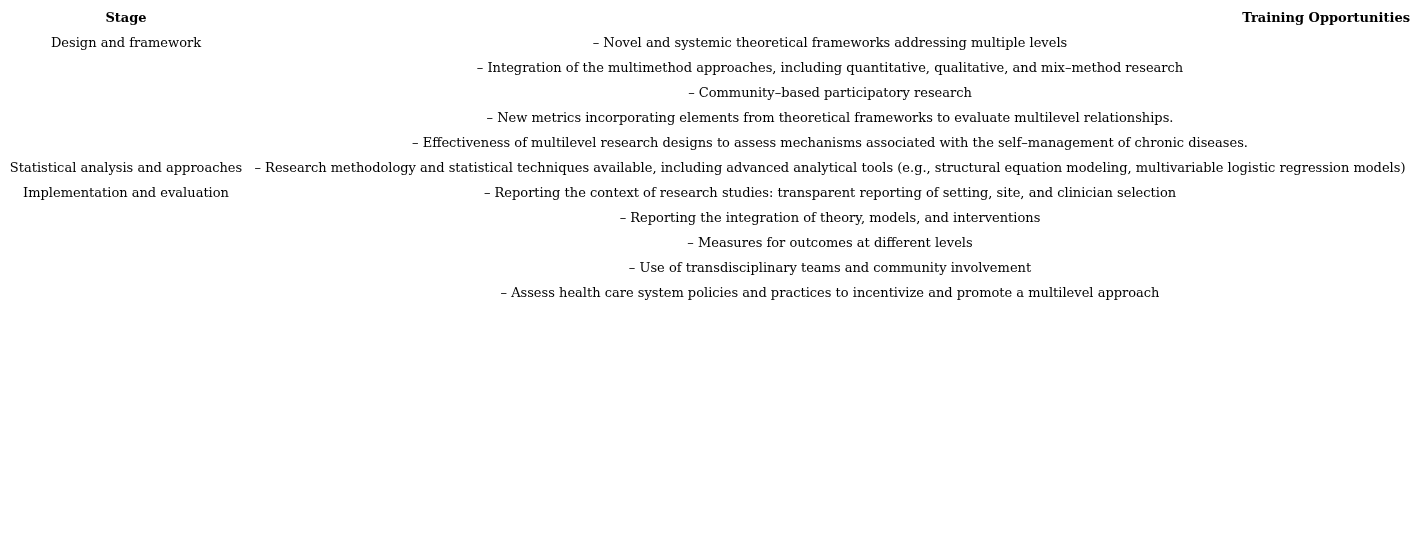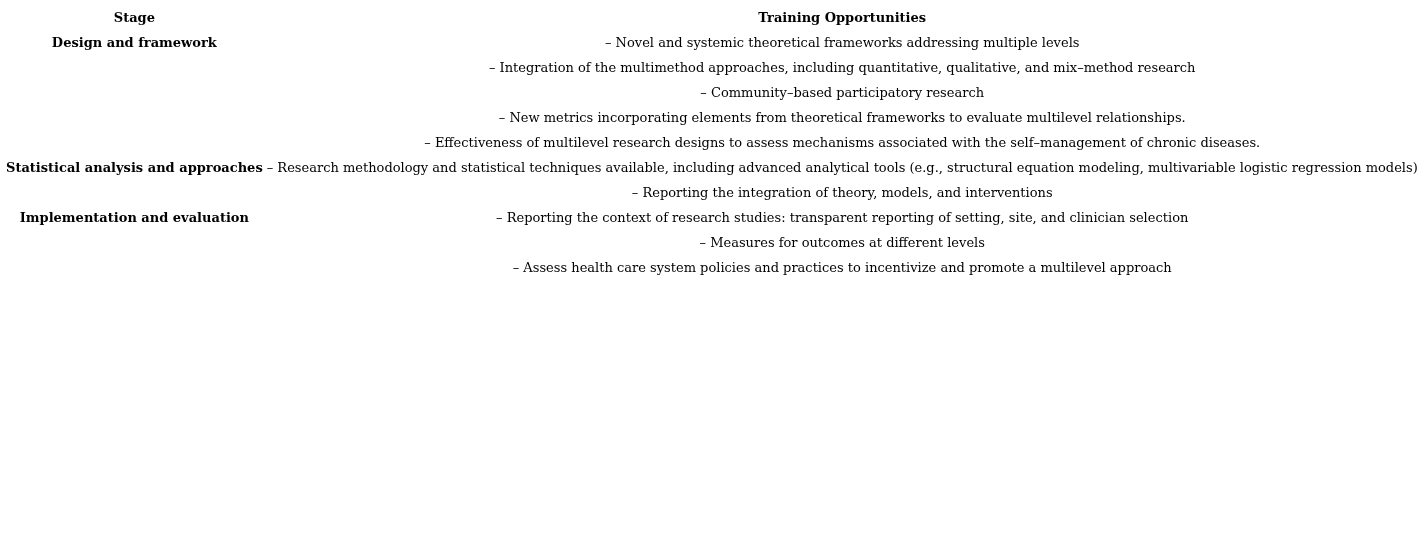--- a/index.html
+++ b/index.html
@@ -29,27 +29,27 @@
       white-space: nowrap;
       vertical-align: middle;
       margin-left: 40px;
     }
     th {
       font-weight: bold;
       font-size: 13px;
     }
     td.stage {
       width: 240px;
-      font-weight: bold;
+      font-weight: normal;
     }
     td.opp {
       width: 1160px;
     }
     th.stage-h { width: 240px; }
-    th.opp-h { width: 1160px; }
+    th.opp-h { width: 1160px; text-align: right; }
   </style>
 </head>
 <body>
 
 <table>
   <thead>
     <tr>
       <th class="stage-h">Stage</th>
       <th class="opp-h">Training Opportunities</th>
     </tr>
@@ -73,29 +73,33 @@
     </tr>
     <tr>
       <td class="stage"></td>
       <td class="opp">– Effectiveness of multilevel research designs to assess mechanisms associated with the self–management of chronic diseases.</td>
     </tr>
     <tr>
       <td class="stage">Statistical analysis and approaches</td>
       <td class="opp">– Research methodology and statistical techniques available, including advanced analytical tools (e.g., structural equation modeling, multivariable logistic regression models)</td>
     </tr>
     <tr>
-      <td class="stage"></td>
-      <td class="opp">– Reporting the integration of theory, models, and interventions</td>
-    </tr>
-    <tr>
       <td class="stage">Implementation and evaluation</td>
       <td class="opp">– Reporting the context of research studies: transparent reporting of setting, site, and clinician selection</td>
     </tr>
     <tr>
       <td class="stage"></td>
+      <td class="opp">– Reporting the integration of theory, models, and interventions</td>
+    </tr>
+    <tr>
+      <td class="stage"></td>
       <td class="opp">– Measures for outcomes at different levels</td>
+    </tr>
+    <tr>
+      <td class="stage"></td>
+      <td class="opp">– Use of transdisciplinary teams and community involvement</td>
     </tr>
     <tr>
       <td class="stage"></td>
       <td class="opp">– Assess health care system policies and practices to incentivize and promote a multilevel approach</td>
     </tr>
   </tbody>
 </table>
 
 </body></html>

